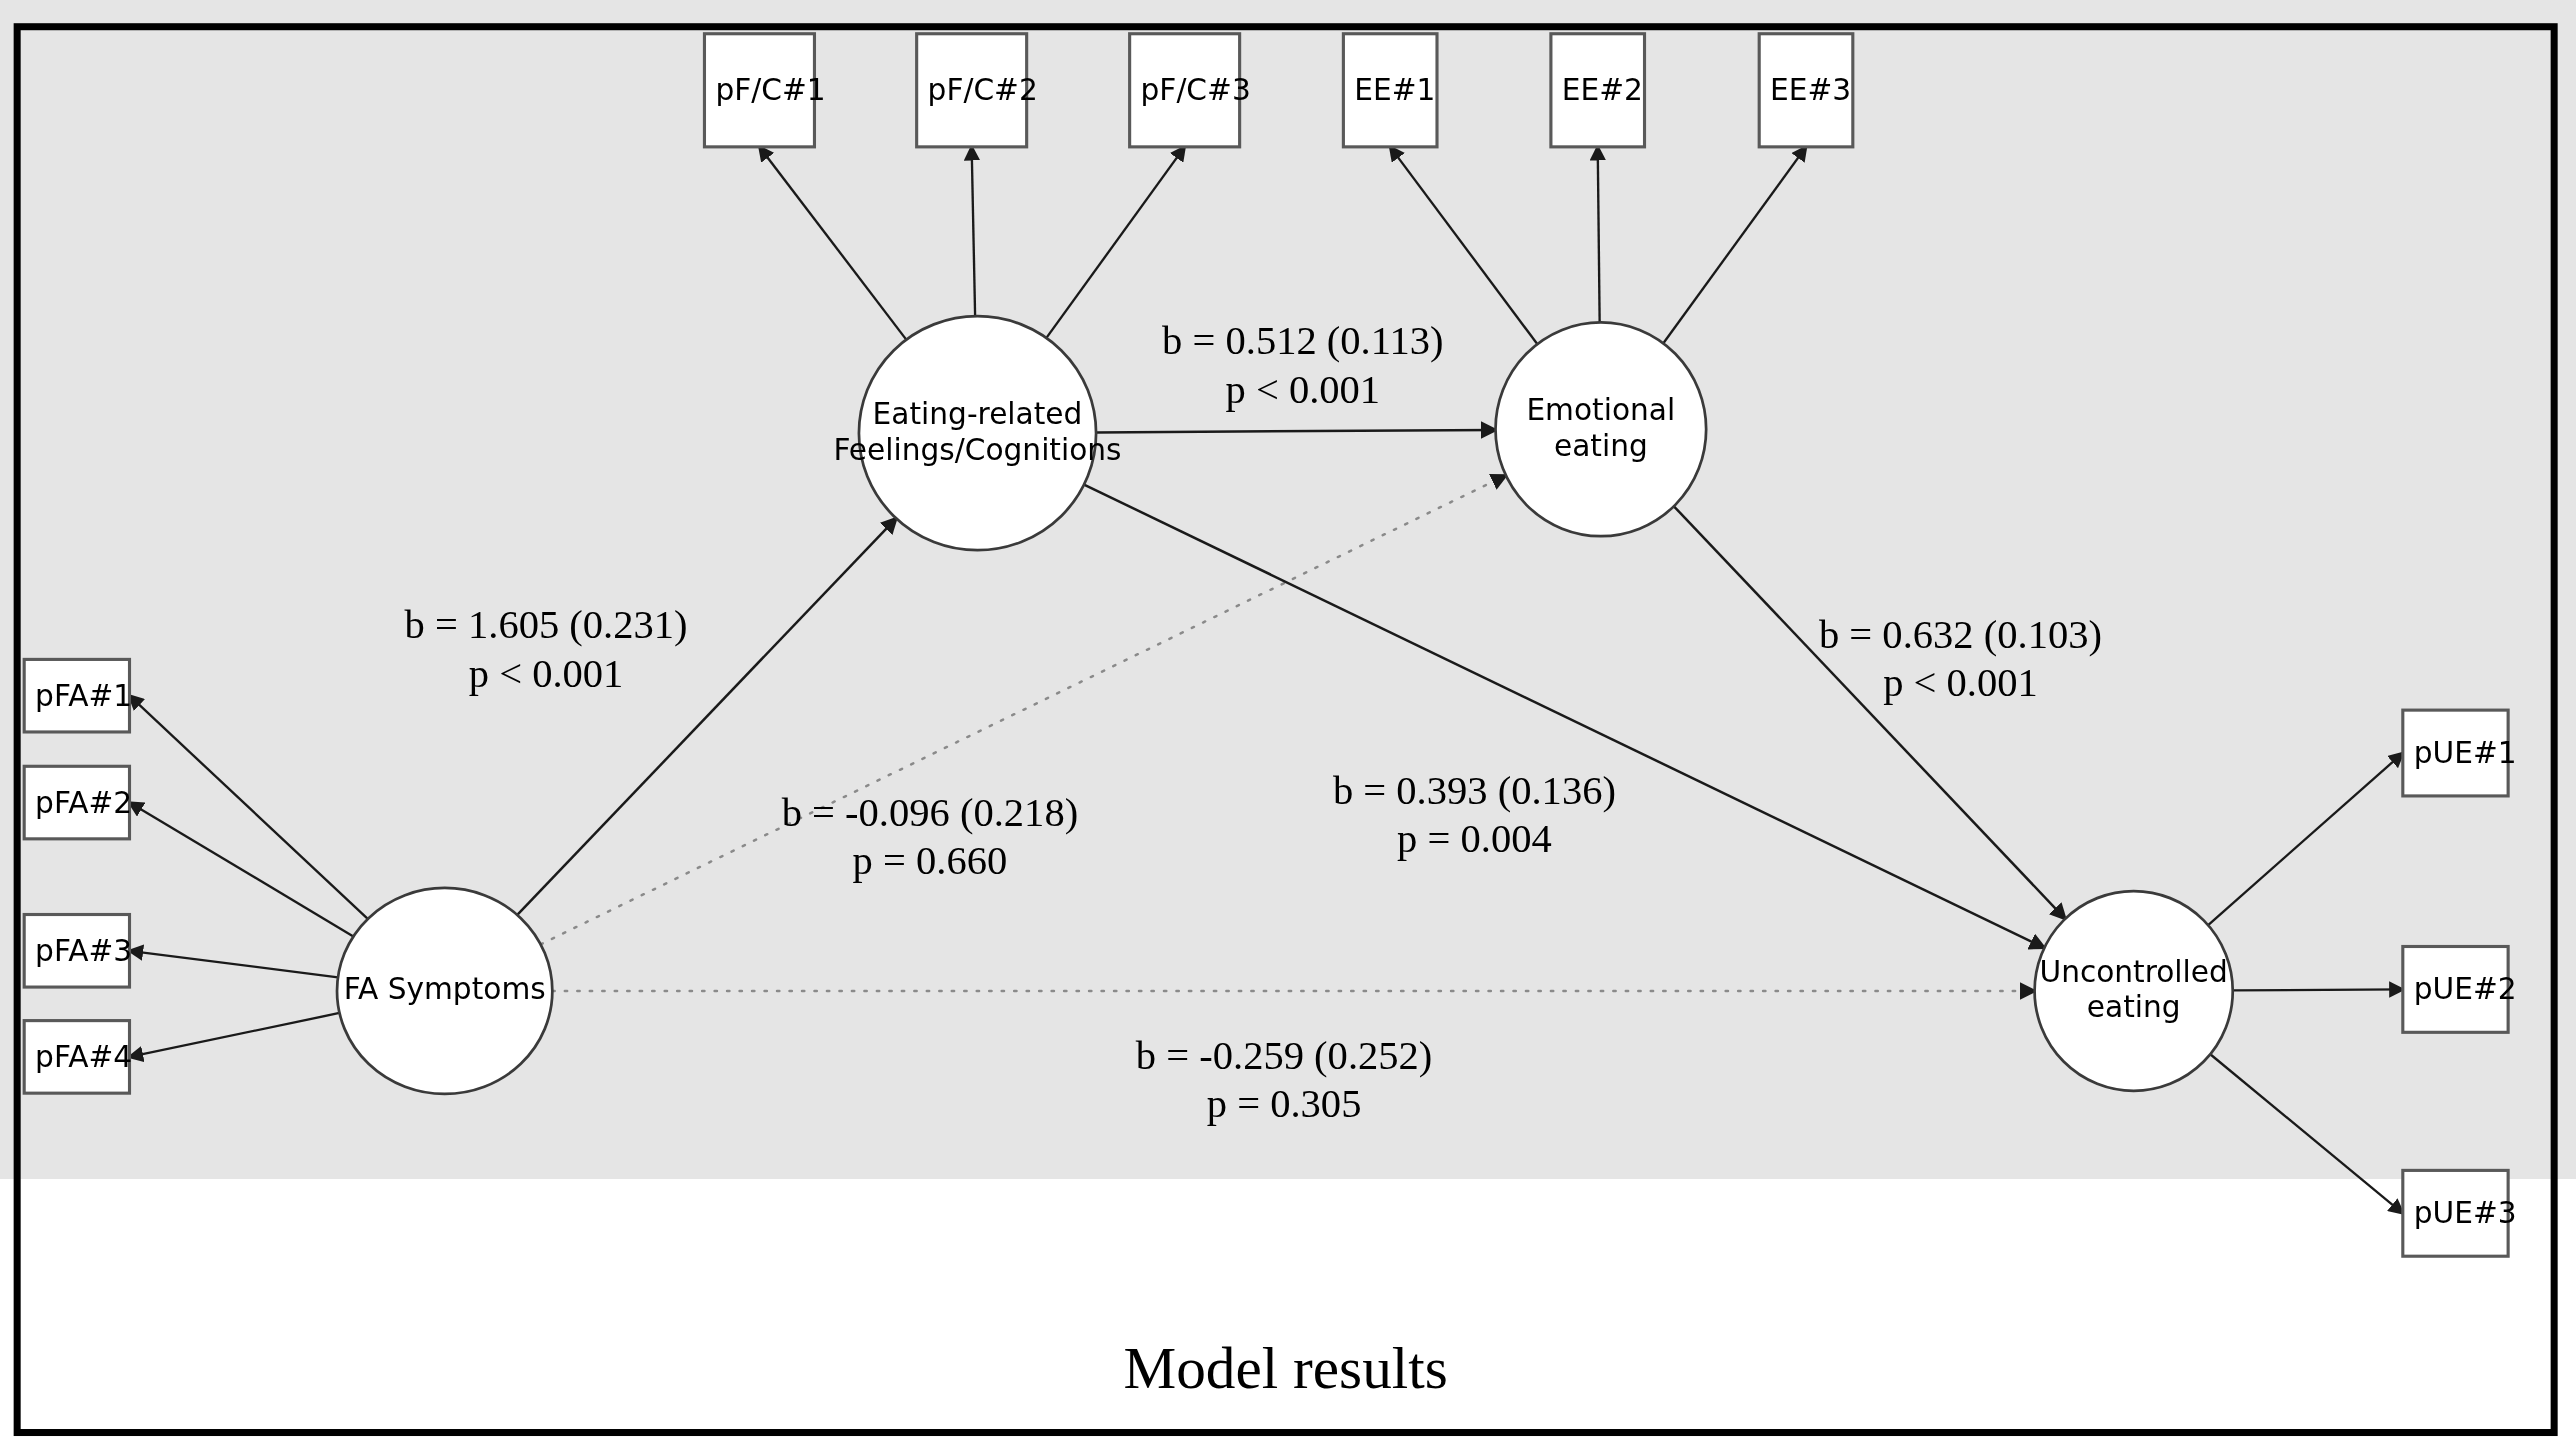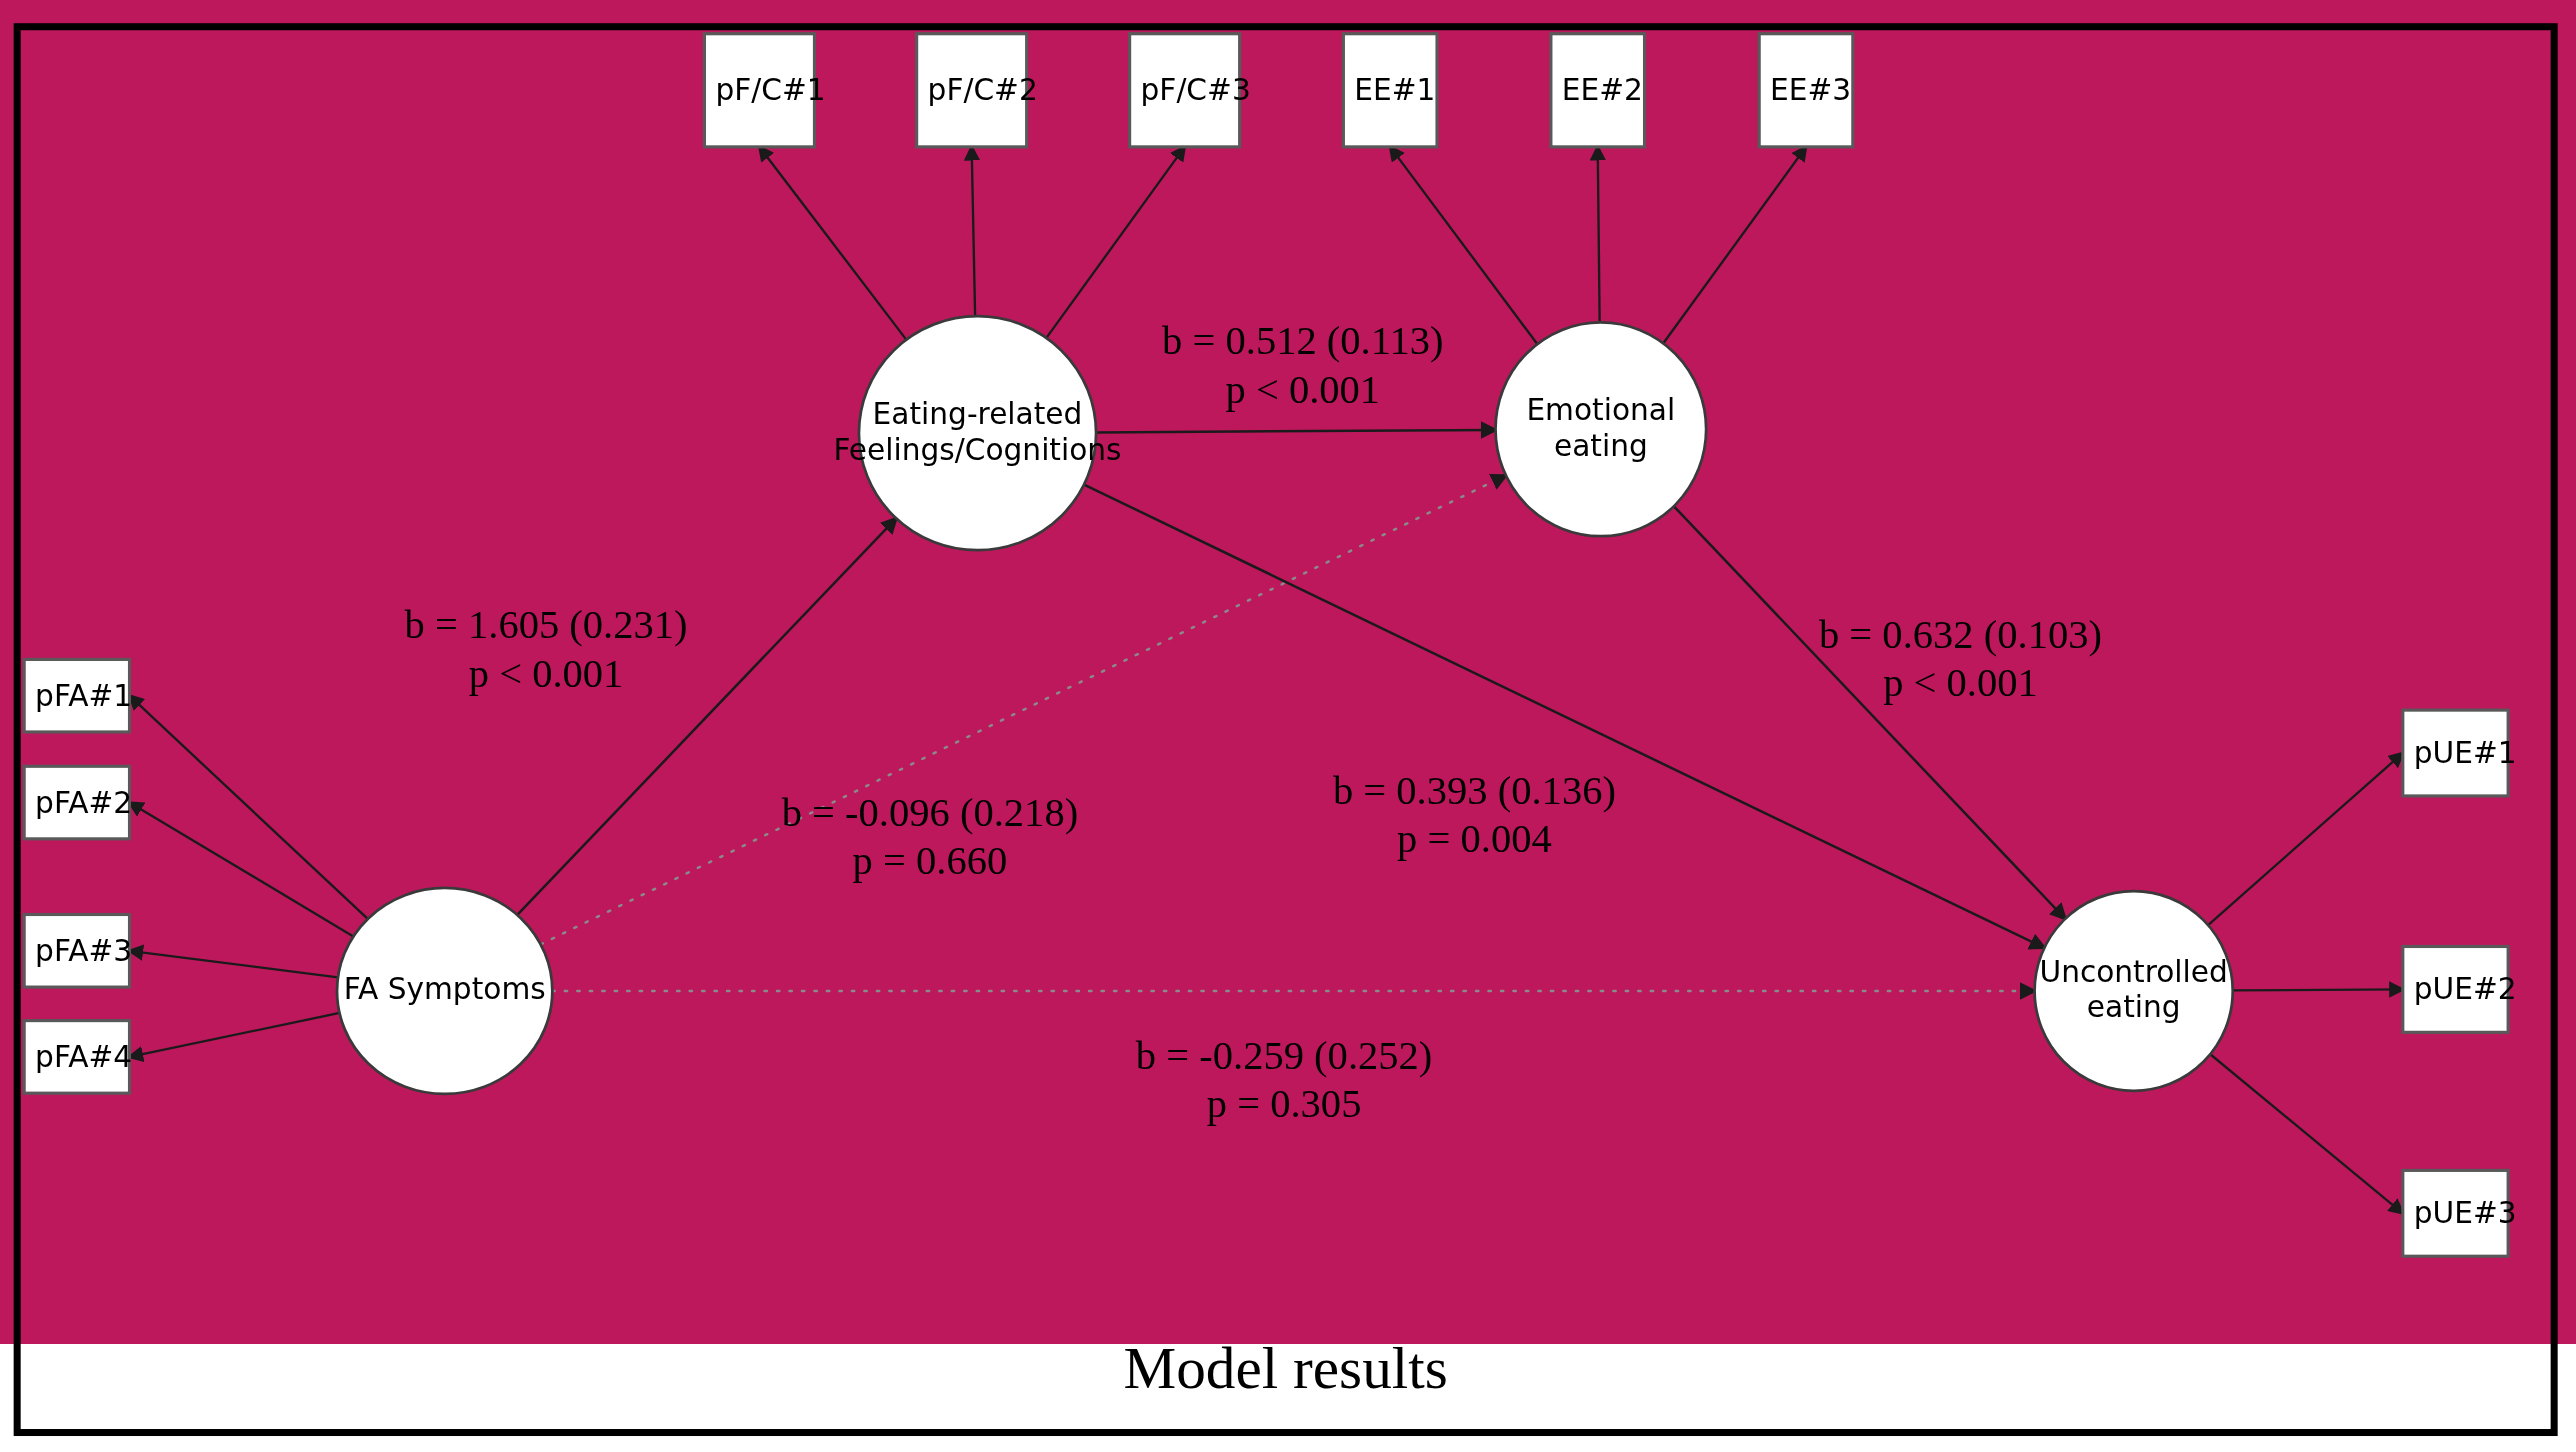--- a/index.html
+++ b/index.html
@@ -9,22 +9,22 @@
   }
   body {
     width: 2576px;
     height: 1453px;
     font-family: "Liberation Sans", sans-serif;
     overflow: hidden;
   }
   #figure-root {
     position: relative;
     width: 2576px;
-    height: 1344px;
-    background: #be185d;
+    height: 1179px;
+    background: #e5e5e5;
   }
   #diagram-svg {
     display: block;
     width: 2576px;
     height: 1453px;
   }
   .frame-border {
     fill: none;
     stroke: #000000;
     stroke-width: 9;

